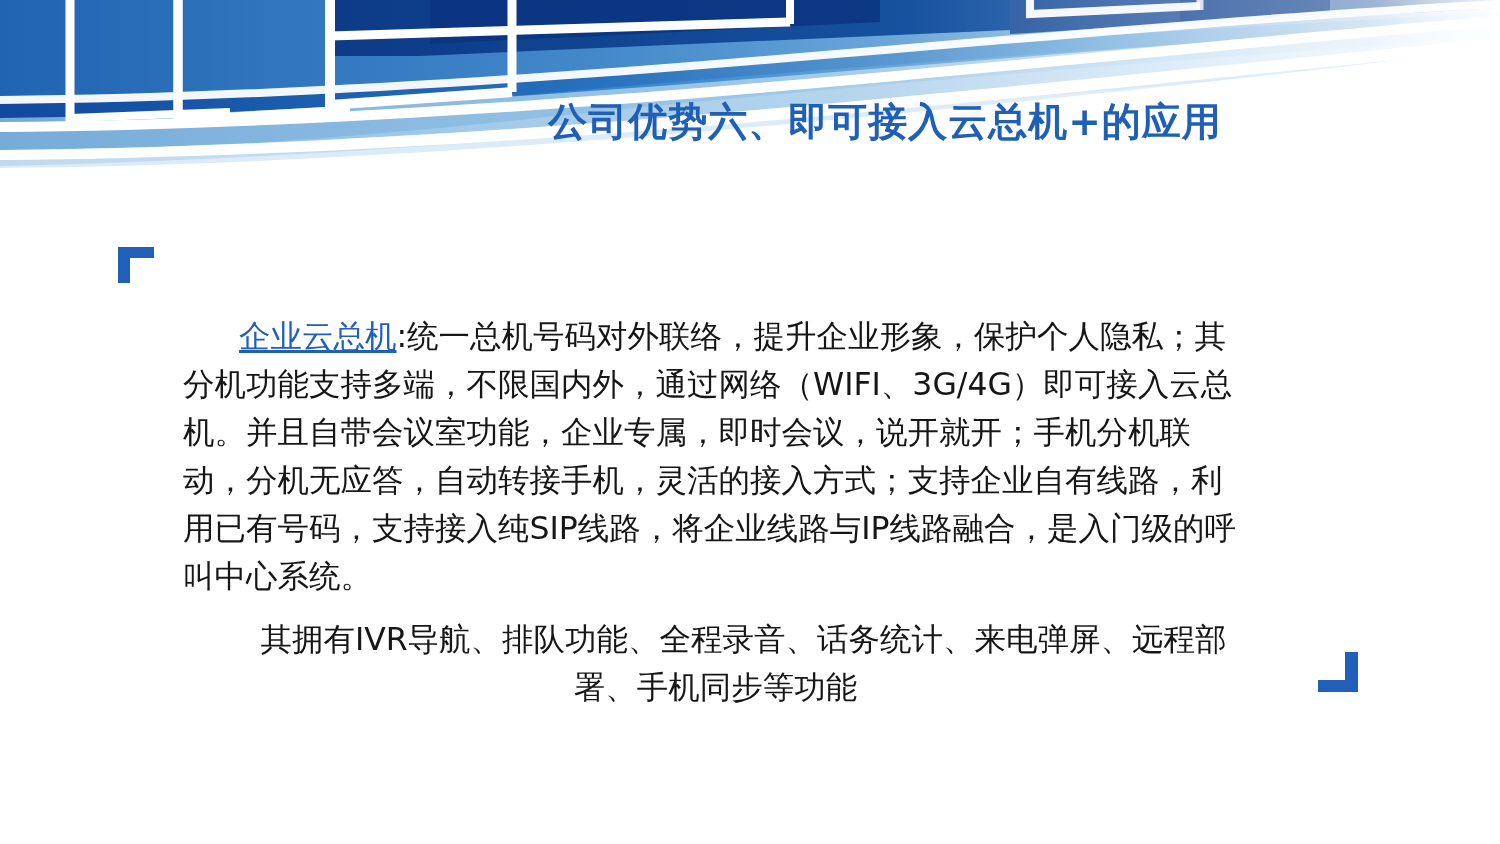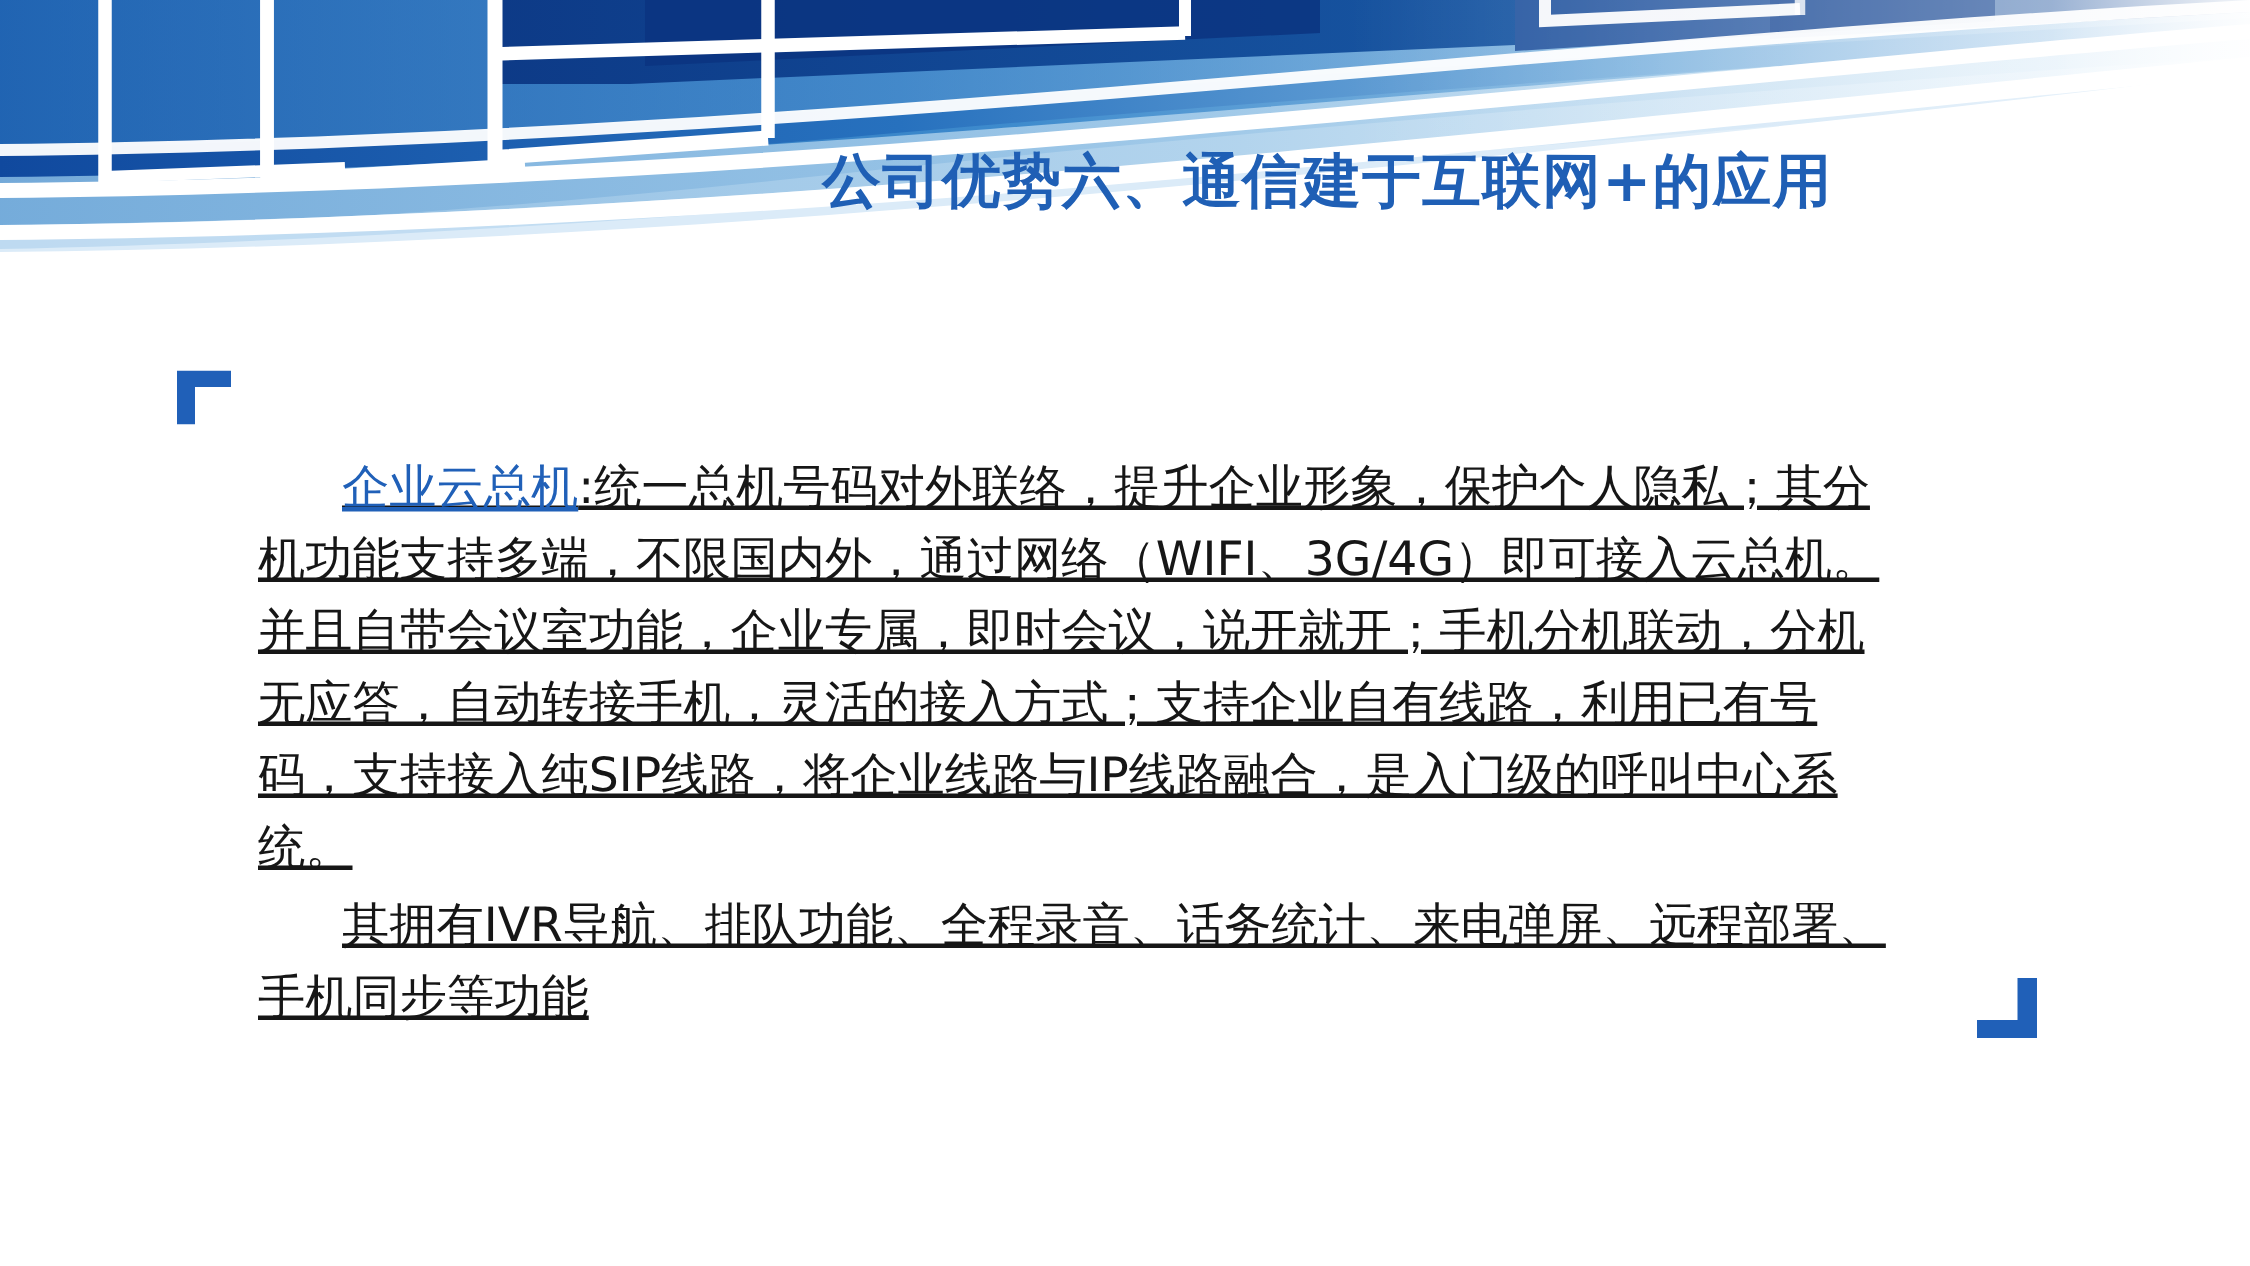--- a/index.html
+++ b/index.html
@@ -83,22 +83,22 @@
     position: absolute;
     left: 168px;
     top: 297px;
     width: 1095px;
     font-size: 31.5px;
     line-height: 48px;
     color: #161616;
     font-family: "DejaVu Sans", "Liberation Sans", sans-serif;
     letter-spacing: 0px;
   }
-  .para { margin: 4px; padding: 0; text-decoration: underline; }
-  .para + .para { margin-top: 0px; }
+  .para { margin: 15px; padding: 0; }
+  .para + .para { margin-top: 0px; text-align: center; }
   .indent { display: inline-block; width: 56px; }
   .kw {
     color: #2060B8;
     text-decoration: underline;
     text-underline-offset: 3px;
   }
 </style>
 </head>
 <body>
 
@@ -189,21 +189,21 @@
         <path d="M1200,-40 L1200,10"></path>
       </g>
 
       <rect x="900" y="0" width="600" height="190" fill="url(#gFadeRight)"></rect>
 
       <path d="M0,168 C250,166 530,148 830,120 C1130,92 1370,64 1500,48 L1500,190 L0,190 Z" fill="#ffffff"></path>
     </svg>
   </div>
 
 
-  <div class="slide-title">公司优势六、通信建于互联网+的应用</div>
+  <div class="slide-title">公司优势六、即可接入云总机+的应用</div>
 
   <div class="bracket bracket-tl">
     <svg width="36" height="36" viewBox="0 0 36 36" xmlns="http://www.w3.org/2000/svg">
       <path d="M0,0 L36,0 L36,11 L12,11 L12,36 L0,36 Z" fill="#2060B8"></path>
     </svg>
   </div>
 
   <div class="bracket bracket-br">
     <svg width="40" height="40" viewBox="0 0 40 40" xmlns="http://www.w3.org/2000/svg">
       <path d="M40,0 L40,40 L0,40 L0,28 L27,28 L27,0 Z" fill="#2060B8"></path>

